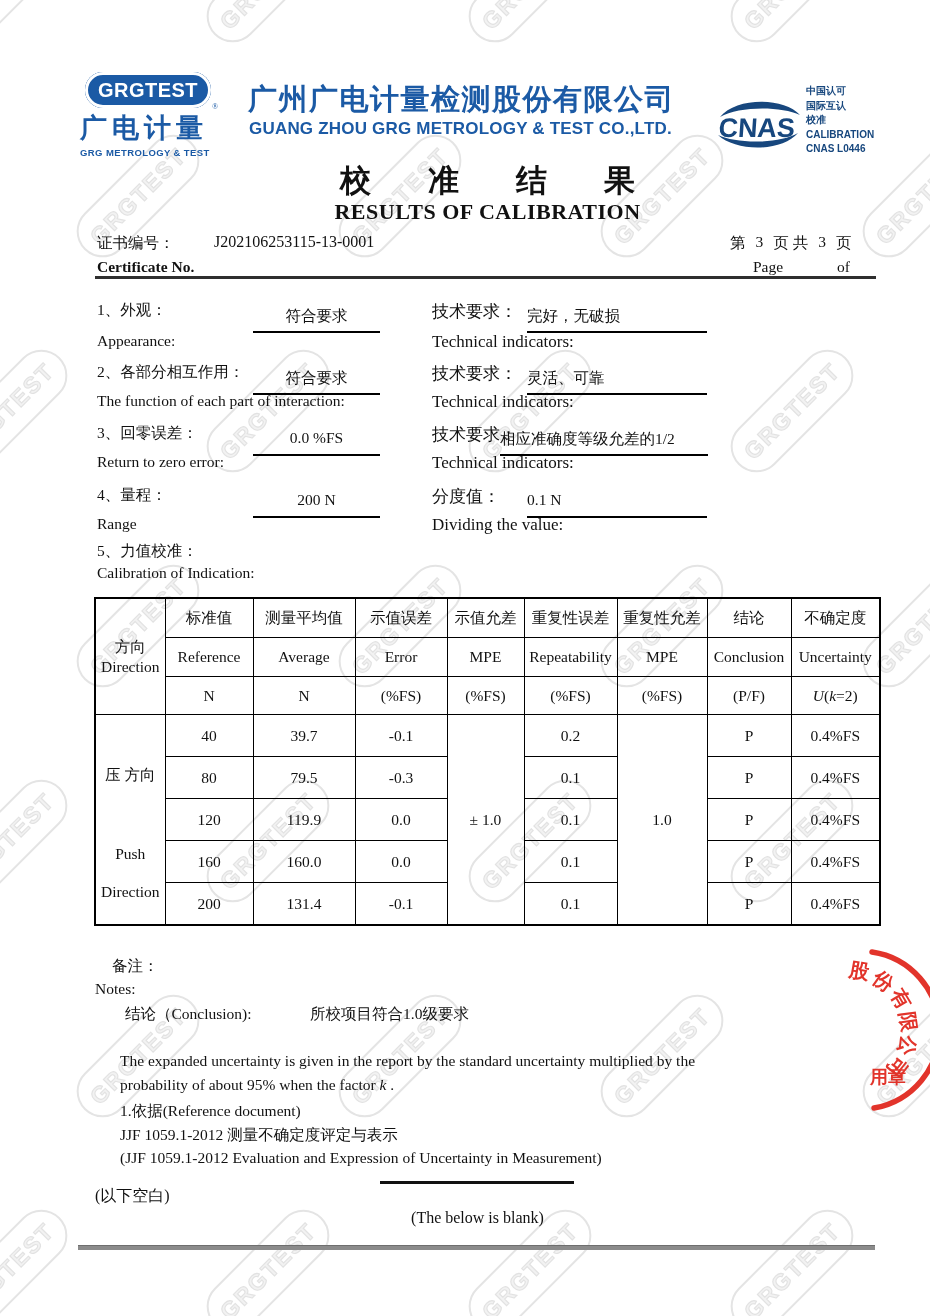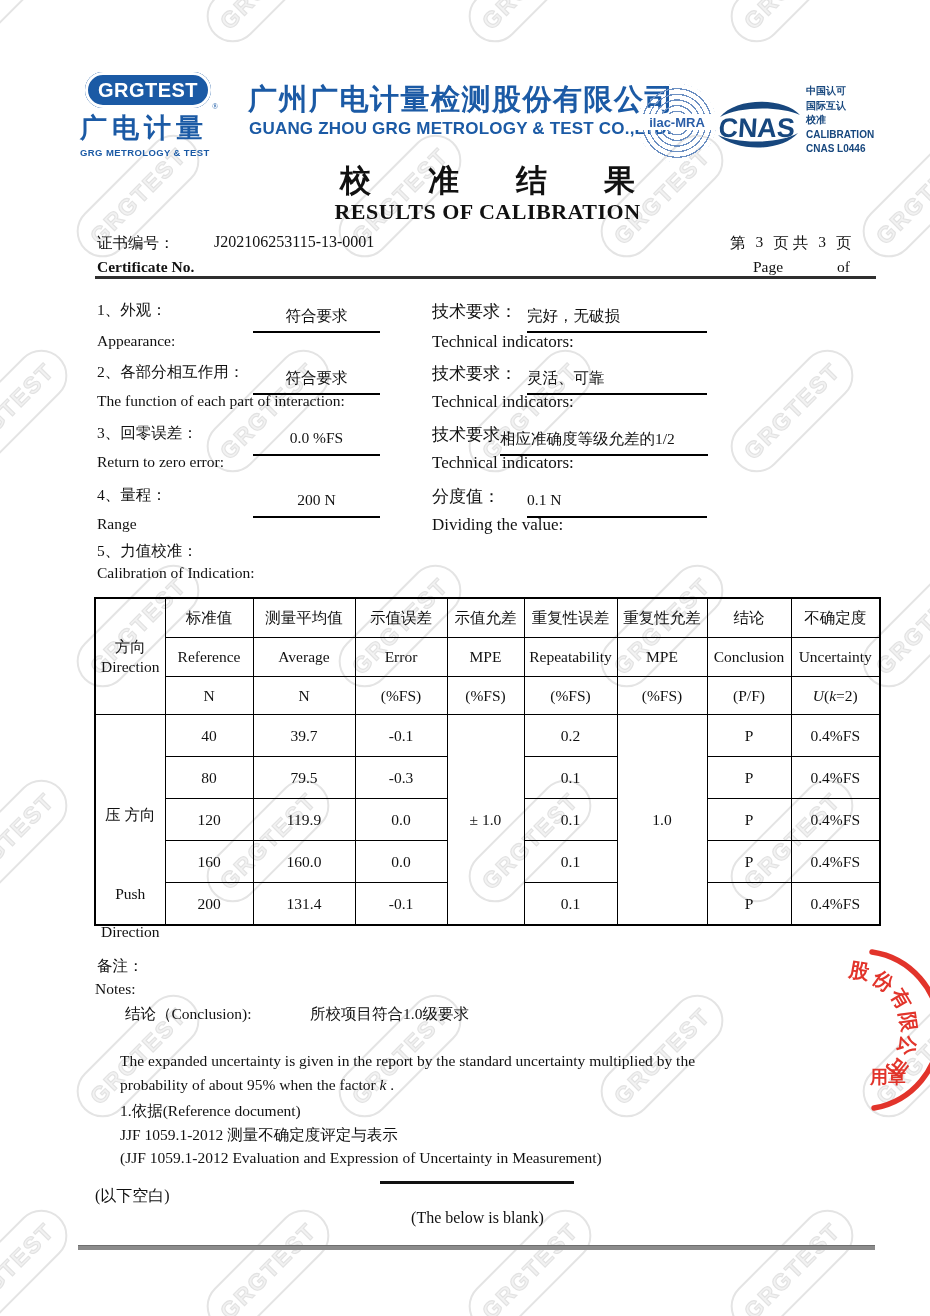--- a/index.html
+++ b/index.html
@@ -56,21 +56,21 @@
   .rvbox.wide{left:500px;width:208px;}
   
   table.cal{position:absolute;left:94px;top:597px;border-collapse:collapse;table-layout:fixed;
         border:2.5px solid #000;font-size:15.5px;text-align:center;}
   table.cal th,table.cal td{border:1.5px solid #000;font-weight:normal;padding:0;background:transparent;}
   table.cal .hr1 th{height:38px;margin-top:40px;}
   table.cal .hr2 th{height:38px;margin-left:12px;}
   table.cal .hr3 th{height:37px;}
   table.cal td{height:41px;}
   .dir-cell{position:relative;}
-  .dir-cell span{position:absolute;left:0;right:0;text-align:center;margin-top:40px;}
+  .dir-cell span{position:absolute;left:0;right:0;text-align:center;}
   .dl0{top:50px;} .dl1{top:130px;} .dl2{top:168px;}
   
   .note{position:absolute;font-size:15.5px;white-space:nowrap;}
   .blankwrap{left:95px;top:1186px;width:765px;font-size:16px;}
   .blankwrap2{left:95px;top:1209px;width:765px;text-align:center;font-size:16px;}
   .shortrule{left:380px;top:1181px;width:194px;height:3px;background:#111;}
   .footrule{left:78px;top:1245px;width:797px;height:4px;background:#8b8b8b;border-top:1px solid #6e6e6e;}
   
   .stamp{left:700px;top:920px;z-index:2;opacity:.93;}
   .stamp text{fill:var(--red,#e0251b);font-weight:bold;}
@@ -170,24 +170,20 @@
 
     <div class="abs pill">
       <span>GRGTEST</span>
     </div>
     <div class="abs regmark">®</div>
     <div class="abs logo-cn blue">广电计量</div>
     <div class="abs logo-en blue">GRG METROLOGY &amp; TEST</div>
     <div class="abs co-cn blue">广州广电计量检测股份有限公司</div>
     <div class="abs co-en blue">GUANG ZHOU GRG METROLOGY &amp; TEST CO.,LTD.</div>
 
-    <div class="abs ilac">
-      <div class="band"></div>
-      <div class="txt">ilac-MRA</div>
-    </div>
 
     <svg class="abs cnas-svg" width="90" height="58" viewBox="0 0 90 58">
       <path d="M6 21 C 22 1, 70 1, 86 19 C 67 10, 25 10, 6 21 Z" fill="#17477e"></path>
       <path d="M4 39 C 22 56, 68 56, 84 37 C 66 48, 22 48, 4 39 Z" fill="#17477e"></path>
       <text x="45" y="41" text-anchor="middle" font-family="Liberation Sans, sans-serif" font-weight="bold" font-size="27" fill="#17477e" transform="skewX(-4)">CNAS</text>
     </svg>
 
     <div class="abs accr navy">
       <div>中国认可</div>
       <div>国际互认</div>
@@ -336,21 +332,21 @@
         <td>200</td>
         <td>131.4</td>
         <td>-0.1</td>
         <td>0.1</td>
         <td>P</td>
         <td>0.4%FS</td>
       </tr>
     </tbody>
       </table>
 
-    <div class="note" style="left:97px;top:956px">备注：</div>
+    <div class="note" style="left:112px;top:956px">备注：</div>
     <div class="note" style="left:95px;top:980px">Notes:</div>
     <div class="note" style="left:125px;top:1004px">结论（Conclusion):</div>
     <div class="note" style="left:310px;top:1004px">所校项目符合1.0级要求</div>
     <div class="note" style="left:120px;top:1052px">The expanded uncertainty is given in the report by the standard uncertainty multiplied by the</div>
     <div class="note" style="left:120px;top:1076px"><span>probability of about 95% when the factor </span><i>k</i><span> .</span></div>
     <div class="note" style="left:120px;top:1101px">1.依据(Reference document)</div>
     <div class="note" style="left:120px;top:1125px">JJF 1059.1-2012 测量不确定度评定与表示</div>
     <div class="note" style="left:120px;top:1149px">(JJF 1059.1-2012 Evaluation and Expression of Uncertainty in Measurement)</div>
 
     <div class="abs shortrule"></div>

